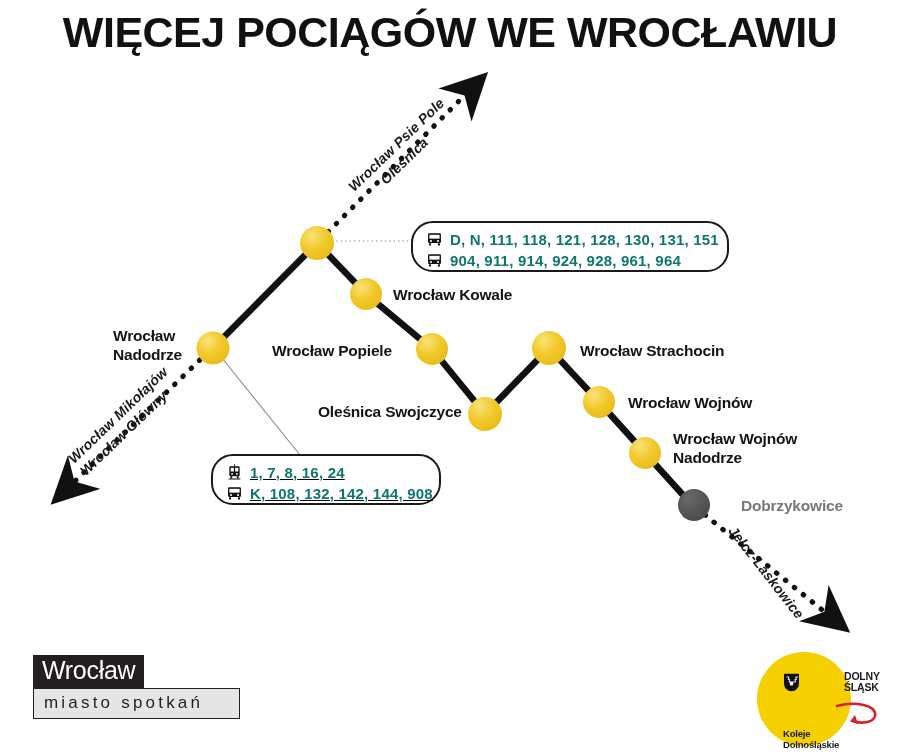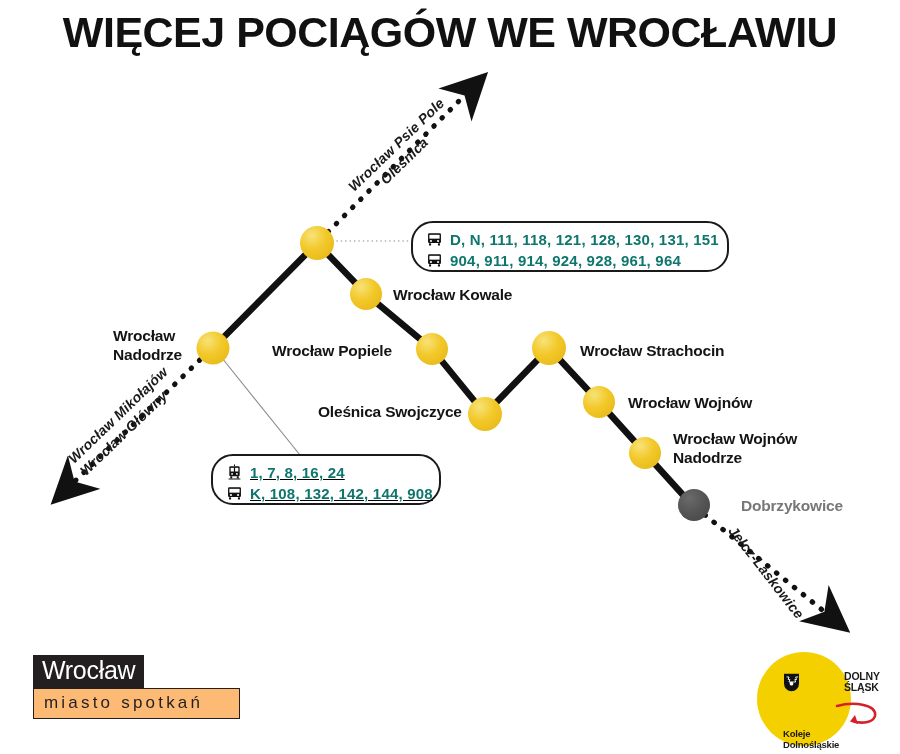--- a/index.html
+++ b/index.html
@@ -88,21 +88,21 @@
     letter-spacing:-0.3px;
   }
   .wroc-bot{
     border:1.4px solid #231f20;
     color:#231f20;
     font-size:17px;
     letter-spacing:3.2px;
     padding:4px 26px 5px 10px;
     width:207px;
     box-sizing:border-box;
-    background:#fdba74;
+    background:#e5e5e5;
   }
 
   
   .kd-logo{position:absolute;left:757px;top:648px;width:120px;height:100px;}
   .kd-circle{
     position:absolute;left:0;top:4px;width:94px;height:94px;
     border-radius:50%;
     background:#f5d000;
   }
   .kd-crest{position:absolute;left:26px;top:24px;width:17px;height:20px;}

